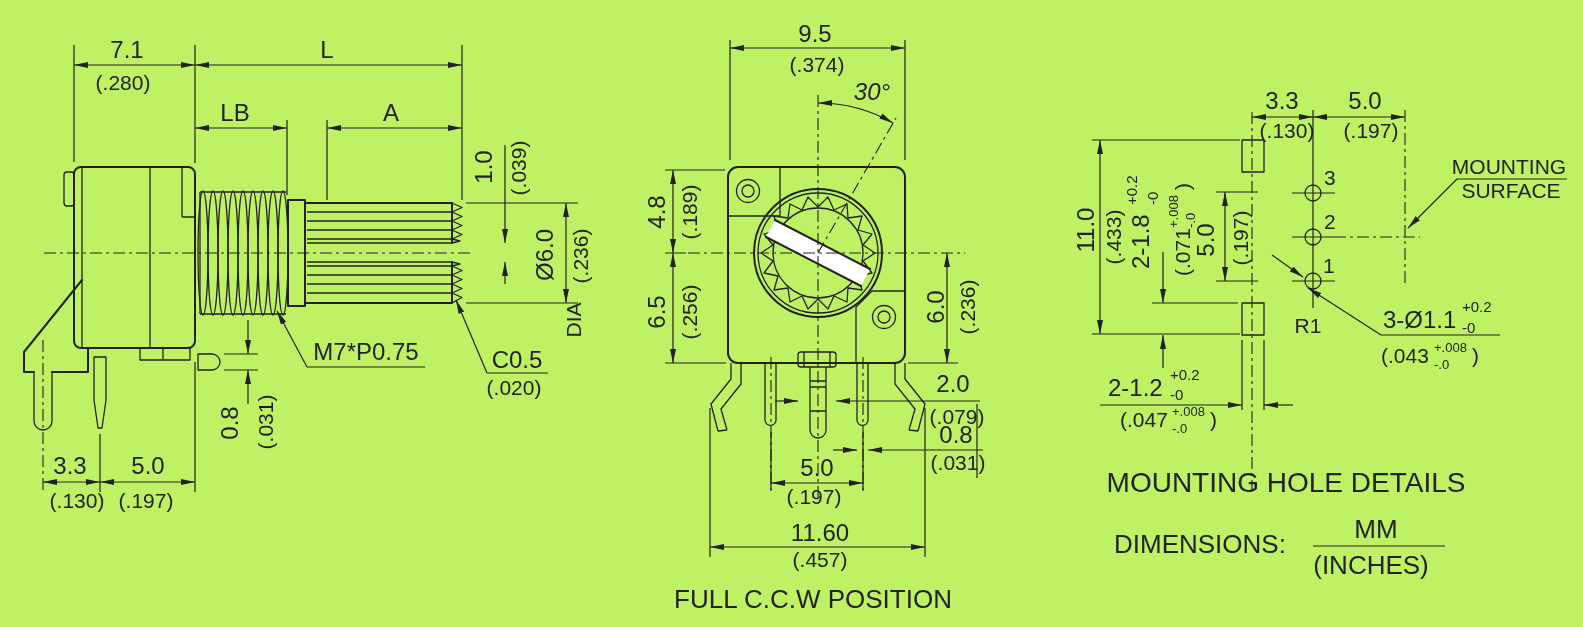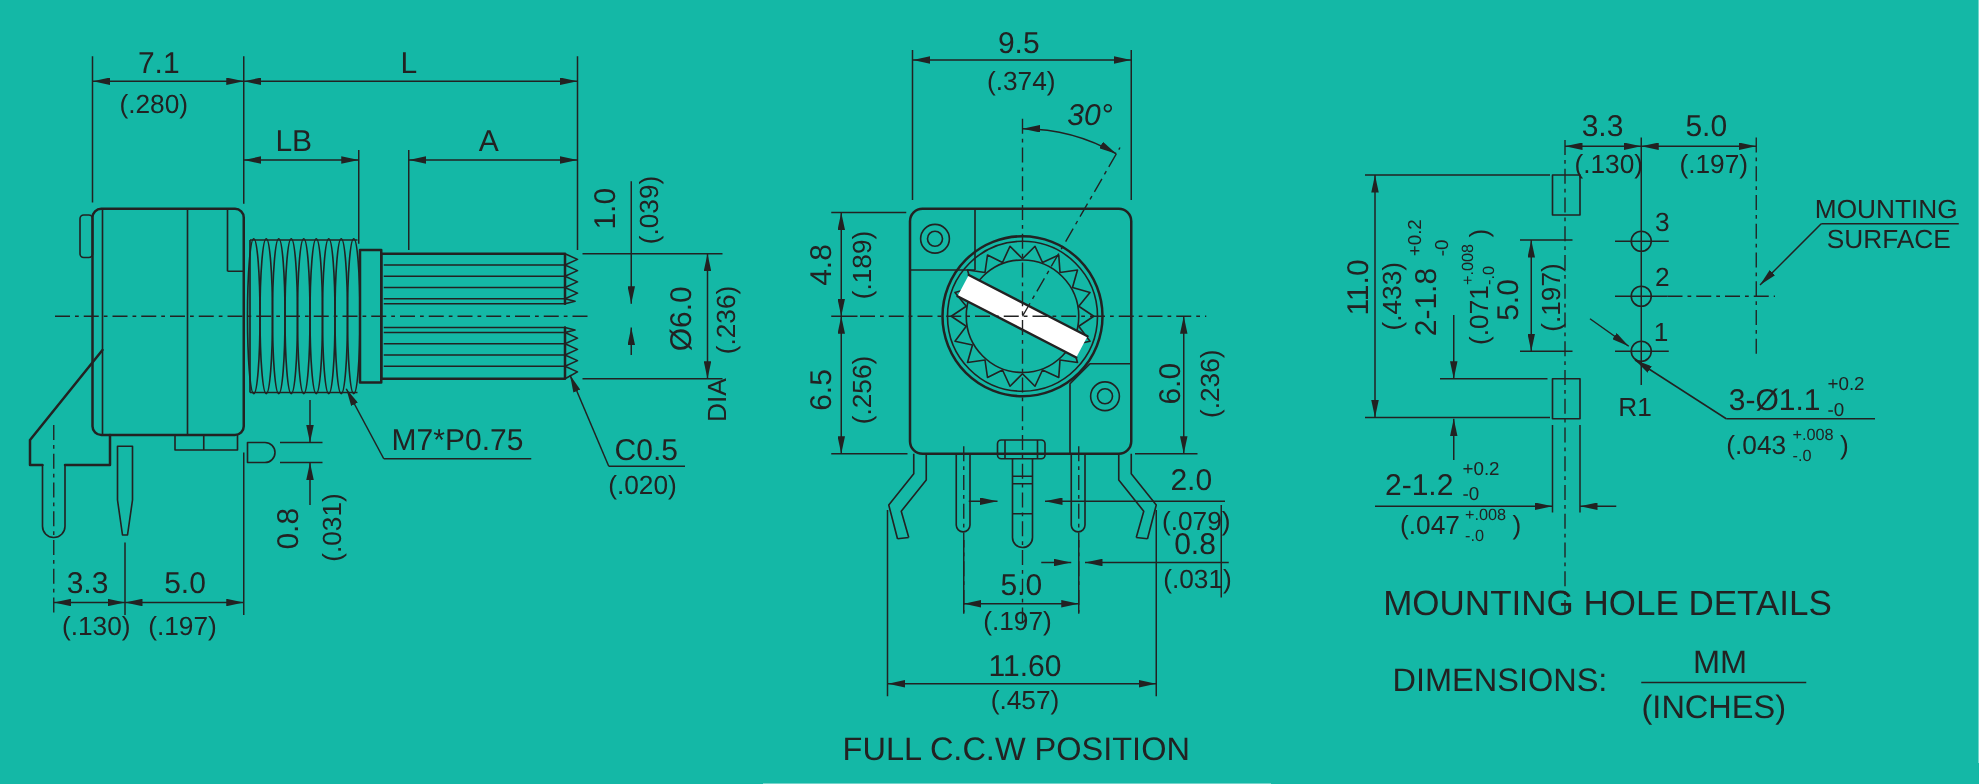--- a/index.html
+++ b/index.html
@@ -1,16 +1,16 @@
 <!DOCTYPE html>
 <html><head>
 <meta charset="utf-8">
 <style>
   html,body{margin:0;padding:0;background:#ffffff;}
-  .sheet{width:1583px;height:627px;background:#14b8a6;position:relative;overflow:hidden;}
+  .sheet{width:1583px;height:627px;background:#bef264;position:relative;overflow:hidden;}
   svg{display:block;}
   .g  {stroke:#222;stroke-width:2;fill:none;stroke-linejoin:round;stroke-linecap:round;}
   .g1 {stroke:#222;stroke-width:1.3;fill:none;stroke-linejoin:round;}
   .d  {stroke:#222;stroke-width:1.2;fill:none;}
   .cl {stroke:#222;stroke-width:1.1;fill:none;stroke-dasharray:12 4 3 4;}
   .wh {fill:#ffffff;stroke:none;}
   text{fill:#222;font-family:"Liberation Sans",sans-serif;}
   .t  {font-size:24px;}
   .ti {font-size:21px;}
   .ts {font-size:15px;}

